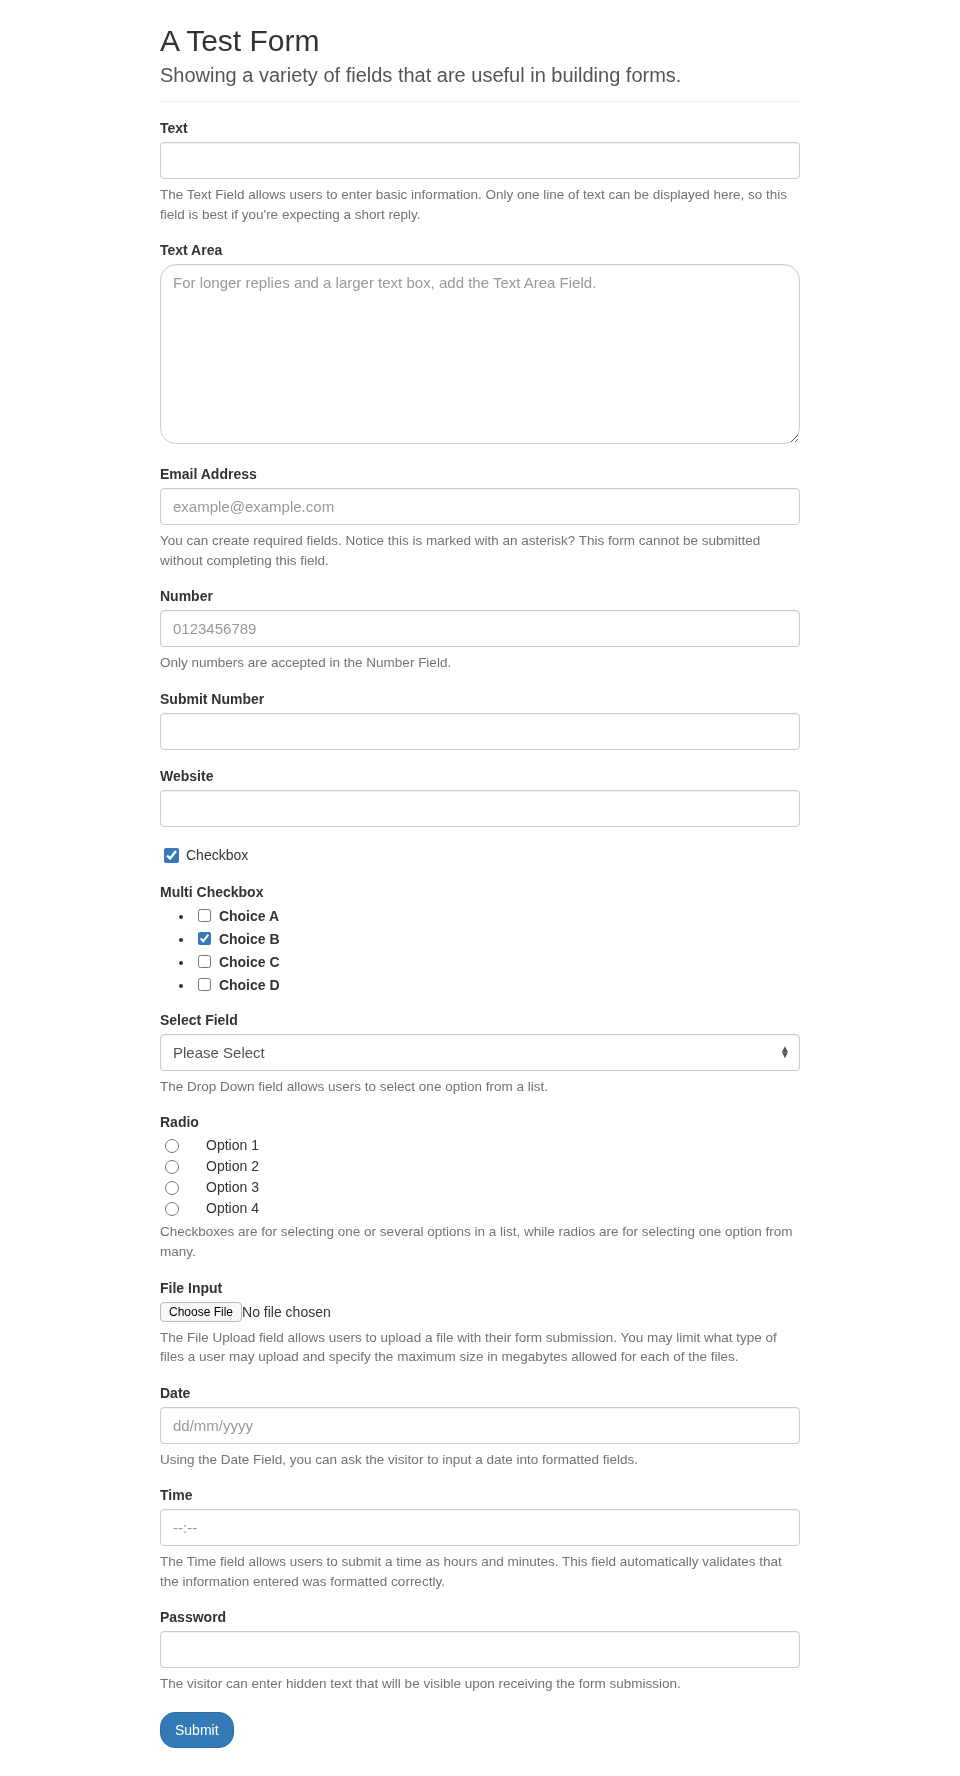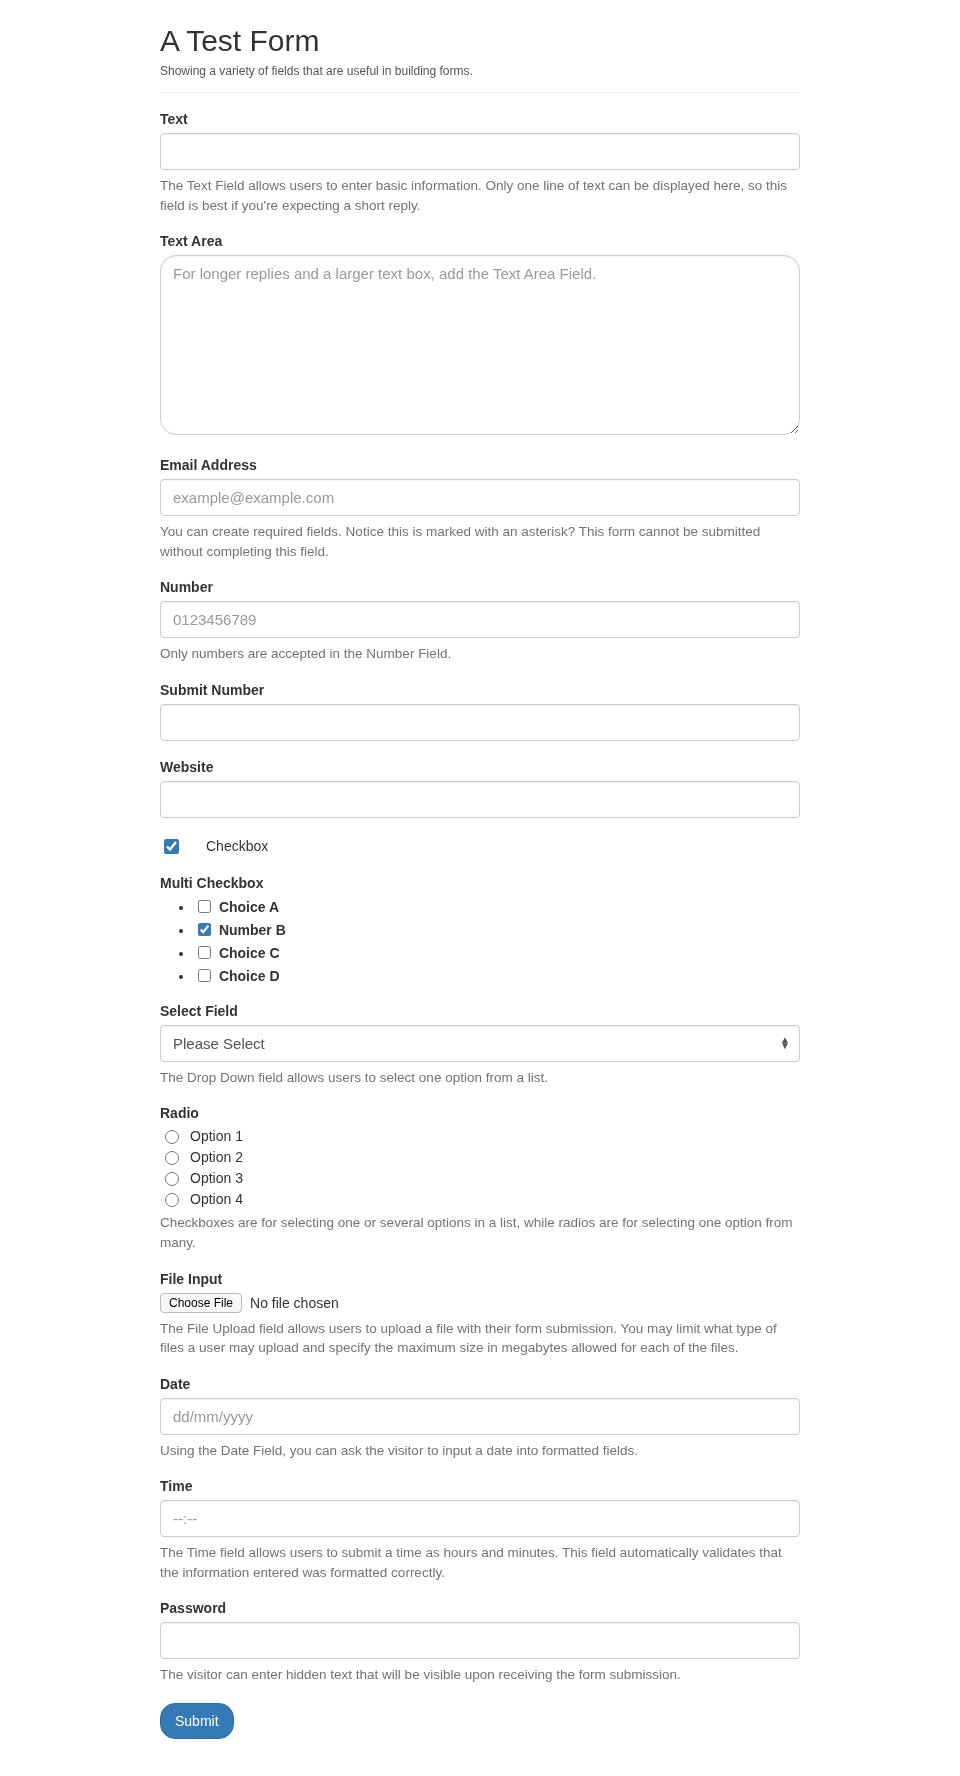--- a/index.html
+++ b/index.html
@@ -15,21 +15,21 @@
     padding: 24px 0 40px;
   }
   h1 {
     font-size: 30px;
     font-weight: 500;
     margin: 0 0 6px;
     color: #333;
   }
   .subtitle {
     color: #555;
-    font-size: 12px;
+    font-size: 20px;
     margin: 0 0 14px;
   }
   hr {
     border: none;
     border-top: 1px solid #eee;
     margin: 0 0 18px;
   }
   .form-group {
     margin-bottom: 18px;
   }
@@ -91,21 +91,21 @@
     top: 50%;
     transform: translateY(-50%);
     font-size: 10px;
     color: #555;
     pointer-events: none;
     line-height: 0.6;
   }
   .checkbox-inline {
     display: flex;
     align-items: center;
-    gap: 24px;
+    gap: 4px;
     font-size: 14px;
     color: #333;
   }
   .checkbox-inline input[type="checkbox"] {
     accent-color: #337ab7;
     width: 15px;
     height: 15px;
   }
   ul.multi-list {
     margin: 6px 0 0;
@@ -120,34 +120,34 @@
     font-weight: 700;
   }
   ul.multi-list input[type="checkbox"] {
     accent-color: #337ab7;
     margin-right: 4px;
     vertical-align: -1px;
   }
   .radio-group .radio-row {
     display: flex;
     align-items: center;
-    gap: 8px;
+    gap: 24px;
     font-size: 14px;
     margin: 4px 0;
     color: #333;
   }
   .radio-group input[type="radio"] {
     accent-color: #555;
     width: 14px;
     height: 14px;
   }
   .file-row {
     display: flex;
     align-items: center;
-    gap: 8px;
+    gap: 0;
     font-size: 14px;
   }
   .file-btn {
     font-size: 12px;
     padding: 2px 8px;
     border: 1px solid #bbb;
     border-radius: 4px;
     background: #f8f8f8;
     cursor: pointer;
     font-family: inherit;
@@ -224,21 +224,21 @@
   
   <div class="form-group">
     <span class="field-label">Multi Checkbox</span>
     <ul class="multi-list">
       <li>
         <input type="checkbox" style="">
         <label>Choice A</label>
       </li>
       <li>
         <input type="checkbox" checked="" style="">
-        <label>Number B</label>
+        <label>Choice B</label>
       </li>
       <li>
         <input type="checkbox" style="">
         <label>Choice C</label>
       </li>
       <li>
         <input type="checkbox" style="">
         <label>Choice D</label>
       </li>
     </ul>

